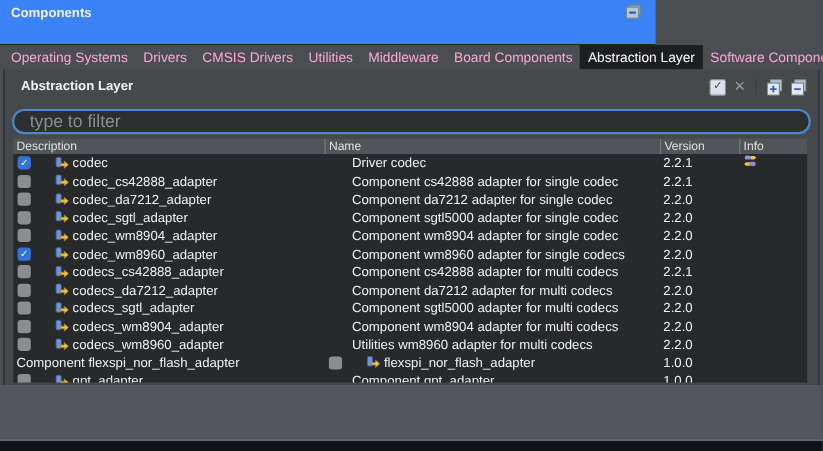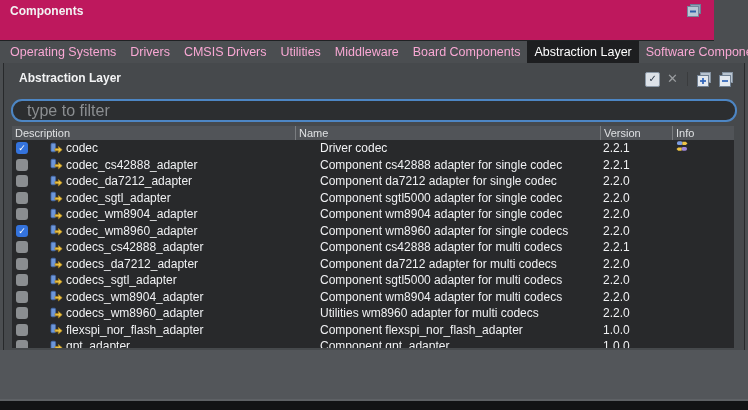--- a/index.html
+++ b/index.html
@@ -2,22 +2,22 @@
 <html><head>
 <meta charset="utf-8">
 <style>
   html,body{margin:0;padding:0;}
   body{width:748px;height:410px;overflow:hidden;background:#4b4e51;
        font-family:"Liberation Sans","DejaVu Sans",sans-serif;
        -webkit-font-smoothing:antialiased;}
   .root{position:relative;width:748px;height:410px;}
 
   
-  .view-header{position:absolute;left:0;top:0;width:714px;height:41px;
-               background:#be185d;border-bottom:1px solid #202224;box-sizing:border-box;text-decoration:underline;}
+  .view-header{position:absolute;left:0;top:0;width:596px;height:41px;
+               background:#3b82f6;border-bottom:1px solid #202224;box-sizing:border-box;text-decoration:underline;}
   .view-title{position:absolute;left:10px;top:4px;font-size:12px;font-weight:bold;color:#f2f3f4;}
   .view-subtitle{position:absolute;left:8px;top:36px;font-size:11.5px;color:#e8eaec;margin-top:40px;}
   .min-icon{position:absolute;right:12px;top:4px;width:15px;height:14px;cursor:pointer;}
 
   
   .tabbar{position:absolute;left:0;top:41px;width:748px;height:22px;background:#4b4e51;
           display:flex;align-items:stretch;padding-left:3px;box-sizing:border-box;}
   .tab{font-size:12.5px;color:#f9a8d4;line-height:22px;padding:0 7px;white-space:nowrap;cursor:pointer;}
   .tab.selected{background:#1d1e20;color:#ffffff;}
 
@@ -289,31 +289,31 @@
                   <path d="M5 6.6 h3.4 V4.4 L12.2 7.7 8.4 11 V8.8 H5 Z" fill="#eec445" stroke="#a8831f" stroke-width="0.7"></path>
                 </svg>
               </span>
               <span class="nm">codecs_wm8960_adapter</span>
             </div>
             <div class="cell c-desc">Utilities wm8960 adapter for multi codecs</div>
             <div class="cell c-ver">2.2.0</div>
             <div class="cell c-info"></div>
           </div>
           <div class="trow">
+            <div class="cell c-desc">Component flexspi_nor_flash_adapter</div>
             <div class="cell c-name">
               <span class="cb"></span>
               <span class="compicon">
                 <svg width="13" height="13" viewBox="0 0 13 13">
                   <rect x="1" y="1.2" width="4.6" height="8.6" rx="1.3" fill="#6d96d8" stroke="#3f66a8" stroke-width="0.8"></rect>
                   <path d="M5 6.6 h3.4 V4.4 L12.2 7.7 8.4 11 V8.8 H5 Z" fill="#eec445" stroke="#a8831f" stroke-width="0.7"></path>
                 </svg>
               </span>
               <span class="nm">flexspi_nor_flash_adapter</span>
             </div>
-            <div class="cell c-desc">Component flexspi_nor_flash_adapter</div>
             <div class="cell c-ver">1.0.0</div>
             <div class="cell c-info"></div>
           </div>
           <div class="trow">
             <div class="cell c-name">
               <span class="cb"></span>
               <span class="compicon">
                 <svg width="13" height="13" viewBox="0 0 13 13">
                   <rect x="1" y="1.2" width="4.6" height="8.6" rx="1.3" fill="#6d96d8" stroke="#3f66a8" stroke-width="0.8"></rect>
                   <path d="M5 6.6 h3.4 V4.4 L12.2 7.7 8.4 11 V8.8 H5 Z" fill="#eec445" stroke="#a8831f" stroke-width="0.7"></path>

